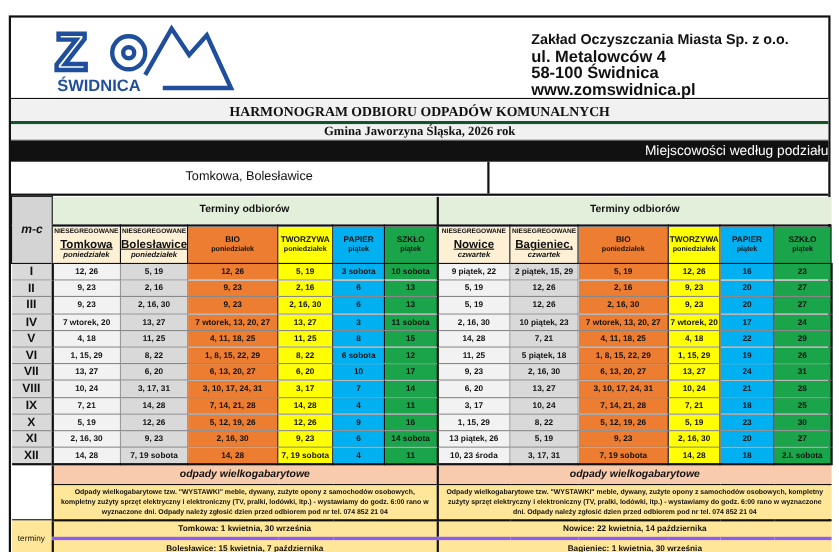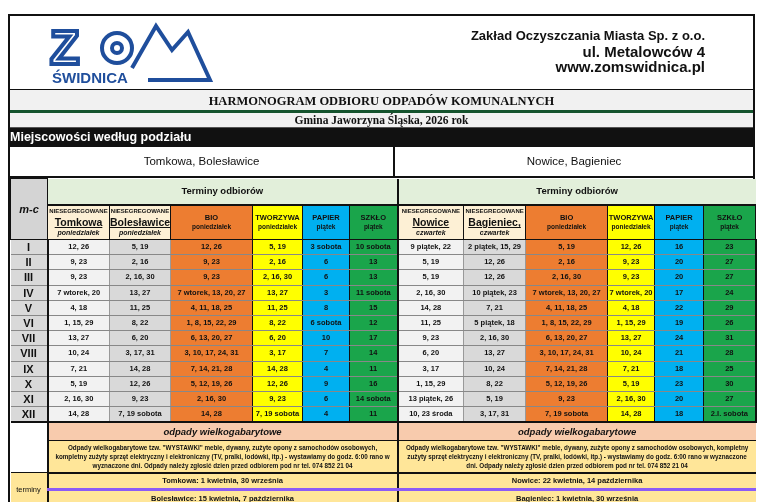--- a/index.html
+++ b/index.html
@@ -4,34 +4,34 @@
 <style>
   * { box-sizing: border-box; margin: 0; padding: 0; }
   html, body { width: 763px; height: 502px; background: #ffffff; overflow: hidden; }
   body { font-family: "Liberation Sans", sans-serif; color: #111; position: relative; }
 
   .sheet { position: absolute; left: 8px; top: 14px; width: 747px; border: 2px solid #111; background: #fff; }
 
   
   .hdr { height: 74px; position: relative; border-bottom: 1px solid #111; }
   .logo { position: absolute; left: 34px; top: 4px; width: 170px; height: 66px; }
-  .company { position: absolute; right: 48px; top: 12px; text-align: right; font-weight: bold; color: #111; }
+  .company { position: absolute; right: 36px; top: 12px; text-align: left; font-weight: bold; color: #111; }
   .company .name { font-size: 13px; line-height: 16px; }
   .company .line { font-size: 15px; line-height: 15px; }
 
   .title-row { height: 23px; background: #f1f1f1; border-bottom: 3px solid #14532d; text-align: center;
                font-family: "Liberation Serif", serif; font-weight: bold; font-size: 12.5px; line-height: 23px; }
   .sub-row { height: 15px; background: #f1f1f1; border-bottom: 1px solid #555; text-align: center;
              font-family: "Liberation Serif", serif; font-weight: bold; font-size: 11.5px; line-height: 15px; }
-  .black-row { height: 19px; background: #111; color: #fff; text-align: left; font-weight: bold;
+  .black-row { height: 19px; background: #111; color: #fff; text-align: right; font-weight: normal;
                font-size: 12.5px; line-height: 19px; }
 
   .loc-row { display: flex; height: 31px; border-bottom: 2px solid #111; }
   .loc-row > div { flex: 1; text-align: center; font-size: 11.5px; line-height: 29px; }
-  .loc-row > div:first-child { border-right: 2px solid #111; width: 385px; flex: none; }
+  .loc-row > div:first-child { border-right: 2px solid #111; width: 435px; flex: none; }
 
   table.grid { border-collapse: collapse; width: 100%; table-layout: fixed; }
   table.grid td { text-align: center; font-weight: bold; font-size: 7.5px; padding: 0; overflow: hidden; white-space: nowrap; }
 
   .mc { background: #d4d4d4; border: 1px solid #111; font-size: 11px !important; font-style: italic; }
   .roman { background: #d9d9d9; border-right: 2px solid #111; border-bottom: 1px solid #777; font-size: 11px !important; font-family: "Liberation Sans", sans-serif; }
   .terminy-head { background: #e2efda; border-bottom: 2px solid #111; font-size: 9.5px !important; height: 26px; line-height: 10px; }
   .colhead { height: 35px; border: 1px solid #111; vertical-align: middle; line-height: 9px; }
   .colhead .small { font-size: 6px; display: block; }
   .colhead .big { font-size: 10.5px; text-decoration: underline; display: block; line-height: 12px; }
@@ -67,31 +67,31 @@
     <svg class="logo" viewBox="0 0 170 66">
       <text x="6" y="44" font-family="Liberation Sans, sans-serif" font-weight="bold" font-size="48" fill="none" stroke="#1f4e9c" stroke-width="4" letter-spacing="-2">Z</text>
       <circle cx="73" cy="28" r="15" fill="none" stroke="#1f4e9c" stroke-width="4"></circle>
       <circle cx="73" cy="28" r="5" fill="none" stroke="#1f4e9c" stroke-width="4"></circle>
       <path d="M88 48 L112 6 L128 30 L144 12 L166 60 L104 60" fill="none" stroke="#1f4e9c" stroke-width="4" stroke-linejoin="miter"></path>
       <text x="8" y="63" font-family="Liberation Sans, sans-serif" font-weight="bold" font-size="15" fill="#1f4e9c">ŚWIDNICA</text>
     </svg>
     <div class="company">
       <div class="name">Zakład Oczyszczania Miasta Sp. z o.o.</div>
       <div class="line">ul. Metalowców 4</div>
+      <div class="line">58-100 Świdnica</div>
       <div class="line">www.zomswidnica.pl</div>
     </div>
   </div>
 
   <div class="title-row">HARMONOGRAM ODBIORU ODPADÓW KOMUNALNYCH</div>
   <div class="sub-row">Gmina Jaworzyna Śląska, 2026 rok</div>
   <div class="black-row">Miejscowości według podziału</div>
 
   <div class="loc-row">
     <div>Tomkowa, Bolesławice</div>
-    <div>Nowice, Bagieniec</div>
   </div>
 
   <table class="grid">
     <colgroup>
       <col style="width:37px">
       <col style="width:62px">
         <col style="width:61px">
         <col style="width:82px">
         <col style="width:50px">
         <col style="width:47px">

